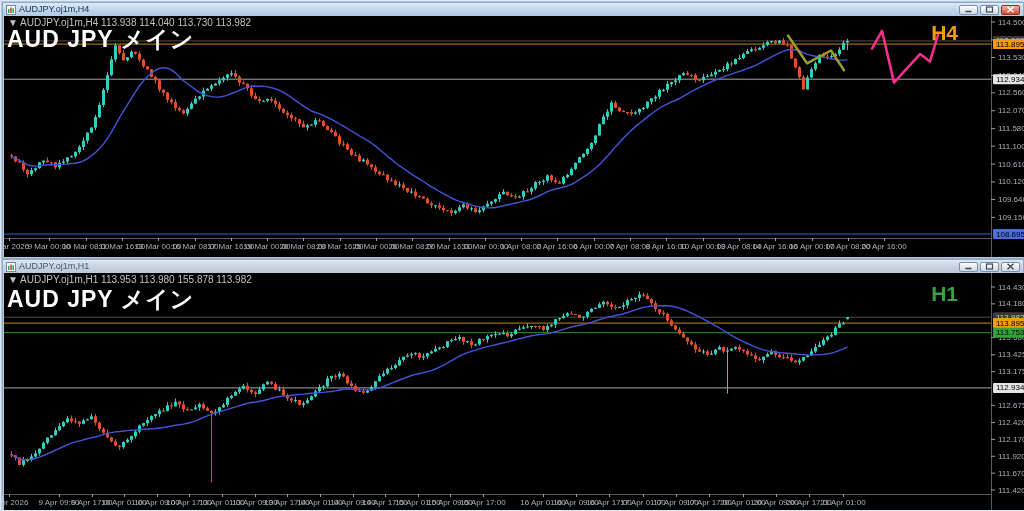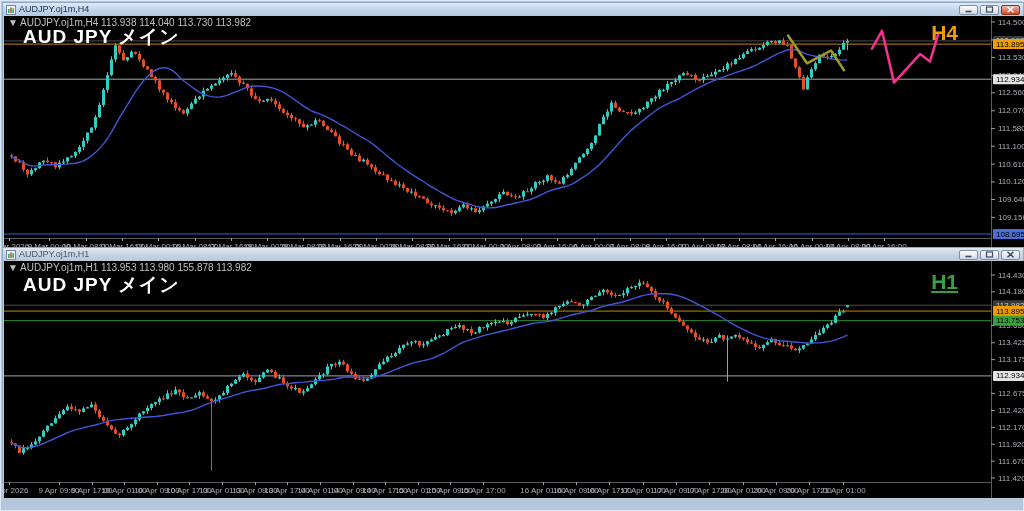--- a/index.html
+++ b/index.html
@@ -5,41 +5,41 @@
   html,body{margin:0;padding:0;}
   body{
     width:1024px;height:511px;position:relative;overflow:hidden;
     background:#b3c6dc;font-family:"Liberation Sans",sans-serif;
     -webkit-font-smoothing:none;
   }
   .mdi{position:absolute;inset:0;border:1px solid #dde9f5;}
   .window{position:absolute;left:1px;width:1022px;background:#b9cbdf;
     border:1px solid #8fa9c6;box-sizing:border-box;}
   .window.top{top:1px;height:257px;}
-  .window.bottom{top:246px;height:236px;text-align:center;}
+  .window.bottom{top:258px;height:236px;text-align:center;}
   .titlebar{height:13px;display:flex;align-items:center;padding:0 3px;
     background:linear-gradient(180deg,#dcebf8 0%,#c2d6ec 50%,#b2cae4 100%);
     font-size:9px;color:#17304f;gap:3px;}
   .window.inactive .titlebar{
     background:linear-gradient(180deg,#dfe7f0 0%,#c8d4e2 50%,#bac8d8 100%);color:#45586e;}
   .tb-icon{width:10px;height:10px;flex:0 0 auto;}
   .tb-title{white-space:nowrap;line-height:13px;}
   .tb-buttons{margin-left:auto;display:flex;gap:2px;}
   .tb-btn{width:19px;height:10px;border:1px solid #7d8fa5;border-radius:2px;
     background:linear-gradient(180deg,#fdfdfd,#cdd8e4);
     display:flex;align-items:center;justify-content:center;padding:0;}
   .tb-btn.close-active{background:linear-gradient(180deg,#f0b4a6,#cf4a31);border-color:#8c3322;}
   .chartbox{position:absolute;left:1px;right:1px;background:#000;}
   .window.top .chartbox{top:13px;height:241px;}
   .window.bottom .chartbox{top:13px;height:237px;}
   .chartbox svg{display:block;}
   .chart-info{position:absolute;left:4px;top:1px;font-size:10px;color:#c0c0c0;
     white-space:nowrap;letter-spacing:0px;}
-  .chart-symbol{position:absolute;left:3px;font-size:19px;font-weight:bold;color:#fff;
-    white-space:nowrap;letter-spacing:1px;margin-left:16px;}
+  .chart-symbol{position:absolute;left:3px;font-size:23px;font-weight:bold;color:#fff;
+    white-space:nowrap;letter-spacing:1px;}
   .window.top .chart-symbol{top:8px;}
   .window.bottom .chart-symbol{top:11px;}
   .chart-tf{position:absolute;right:64px;font-size:21px;font-weight:bold;white-space:nowrap;}
   .window.top .chart-tf{top:5px;}
   .window.bottom .chart-tf{top:9px;}
 </style>
 </head>
 <body>
 
 <div class="mdi">
@@ -1143,17 +1143,17 @@
             <text x="772" y="232" fill="#a9aeb6" text-anchor="middle">20 Apr 09:00</text>
             <line x1="805.5" y1="221" x2="805.5" y2="224" stroke="#9aa0a8"></line>
             <text x="805" y="232" fill="#a9aeb6" text-anchor="middle">20 Apr 17:00</text>
             <line x1="839.5" y1="221" x2="839.5" y2="224" stroke="#9aa0a8"></line>
             <text x="839" y="232" fill="#a9aeb6" text-anchor="middle">21 Apr 01:00</text>
           </g>
           <rect x="0" y="0" width="987" height="221" fill="transparent"></rect>
         </svg>
       <div class="chart-info">▼ AUDJPY.oj1m,H1  113.953 113.980 155.878 113.982</div>
       <div class="chart-symbol">AUD JPY  メイン</div>
-      <div class="chart-tf" id="tf-1" style="color: rgb(54, 160, 71); text-decoration: underline;">H1</div>
+      <div class="chart-tf" id="tf-1" style="color: rgb(54, 160, 71);">H1</div>
     </div>
   </div>
 
 </div>
 
 </body></html>

